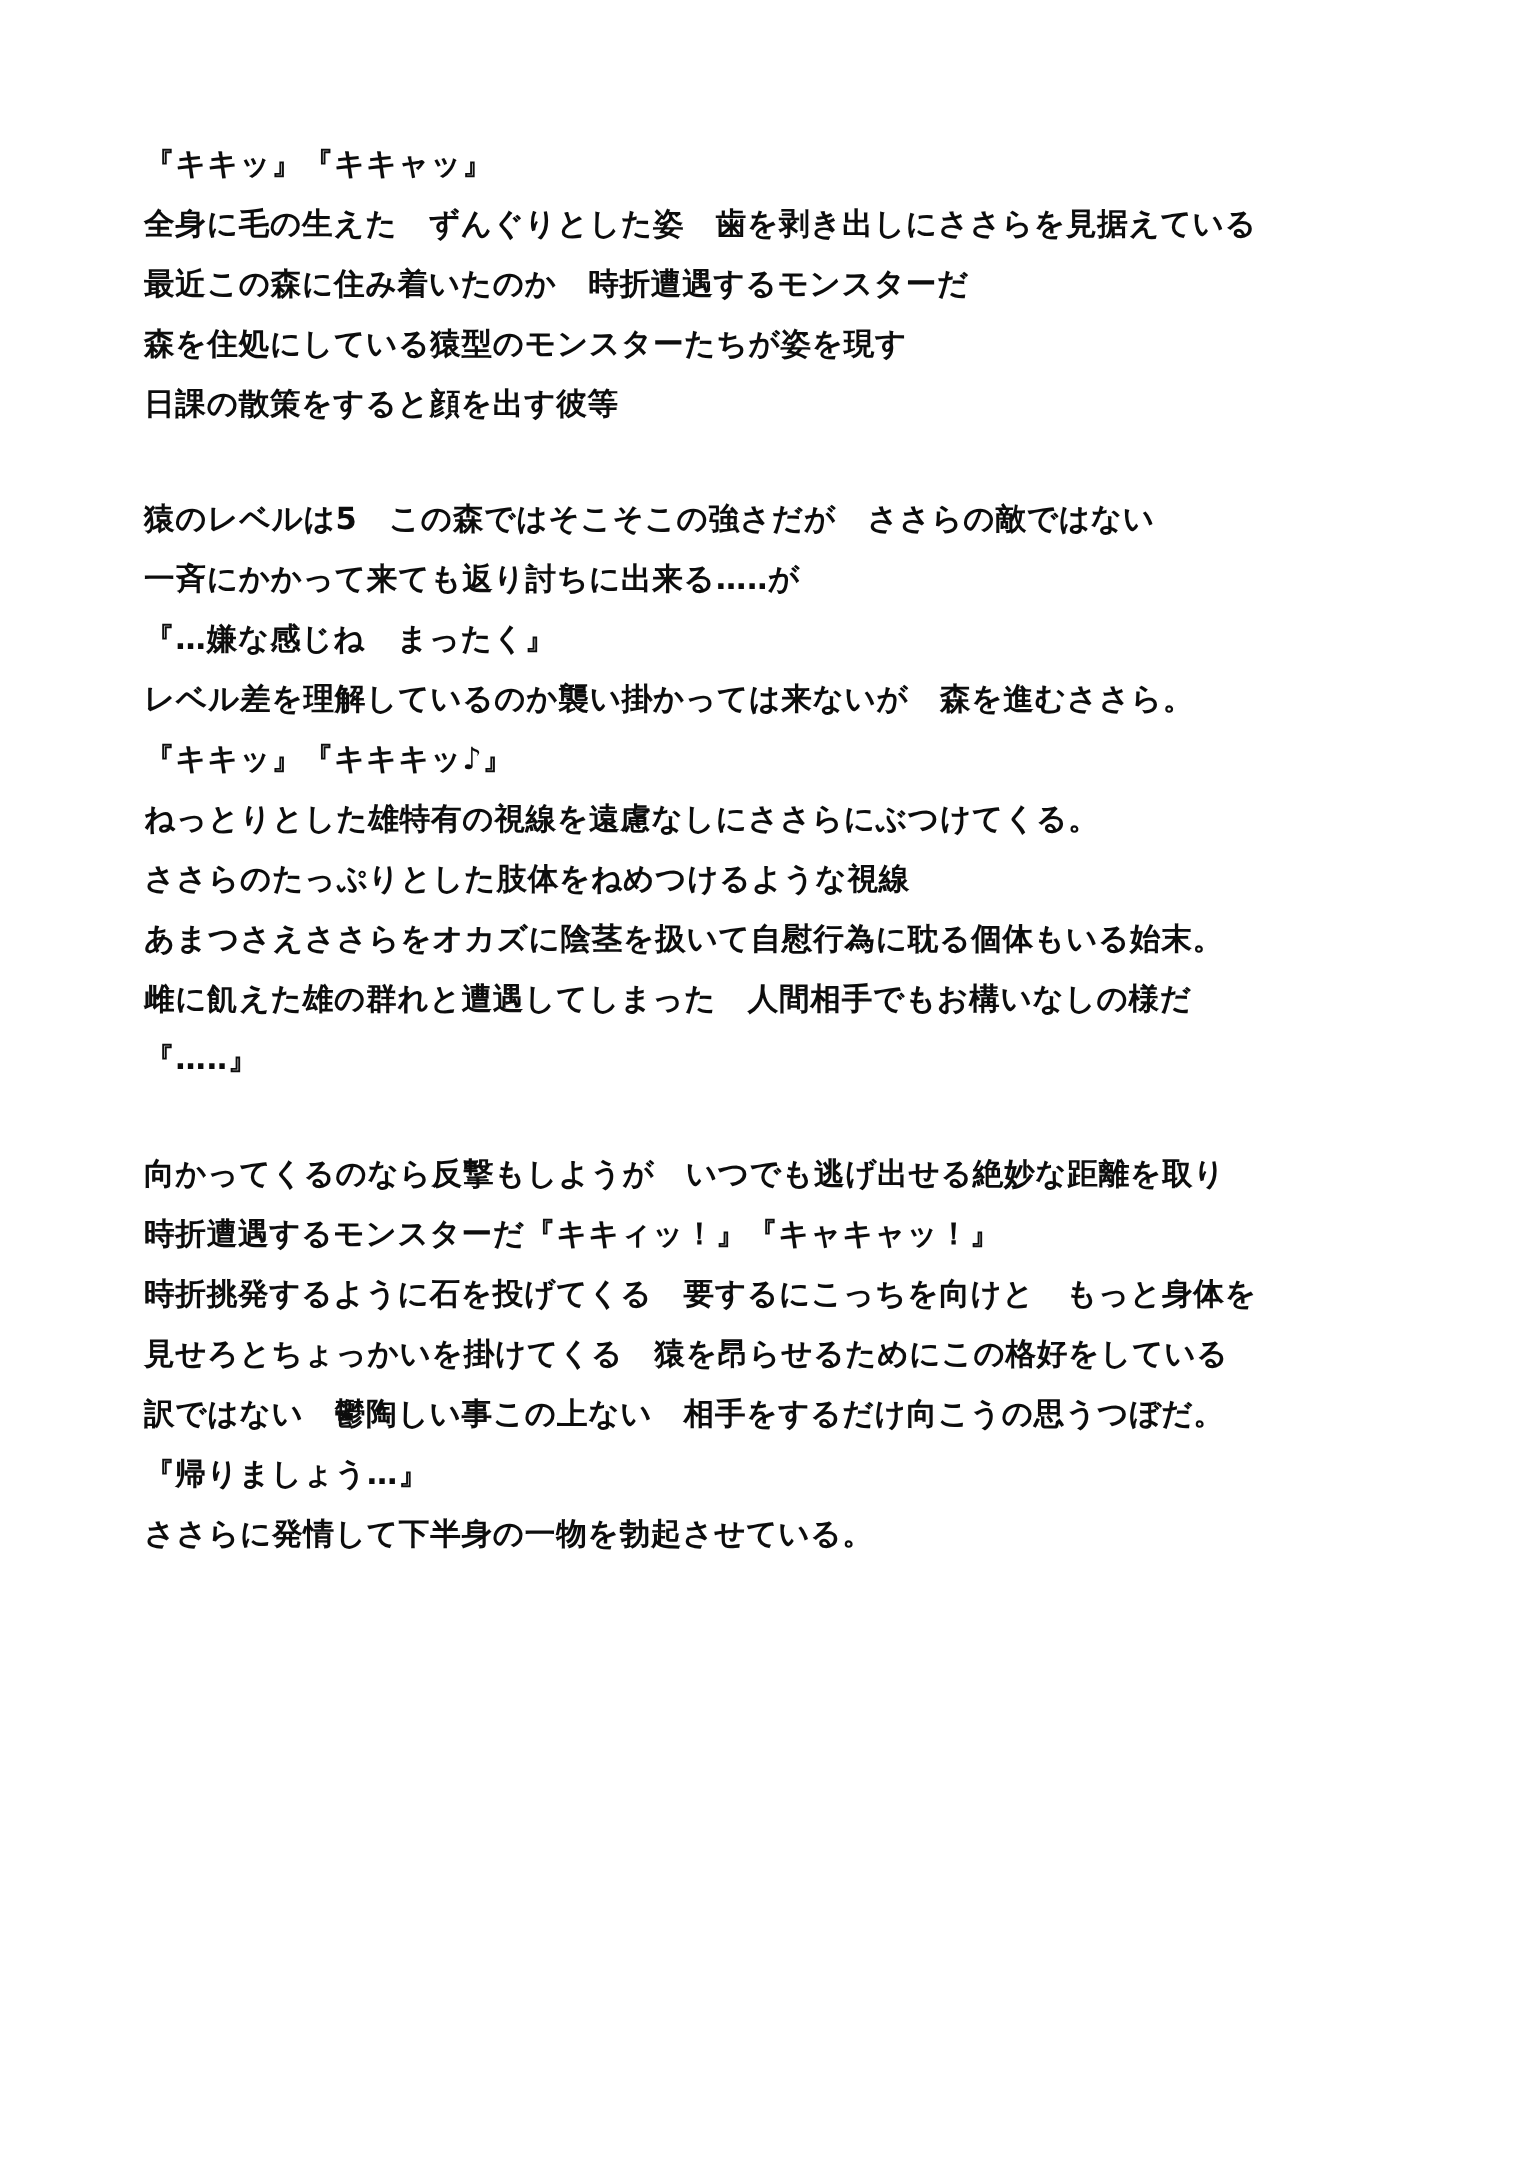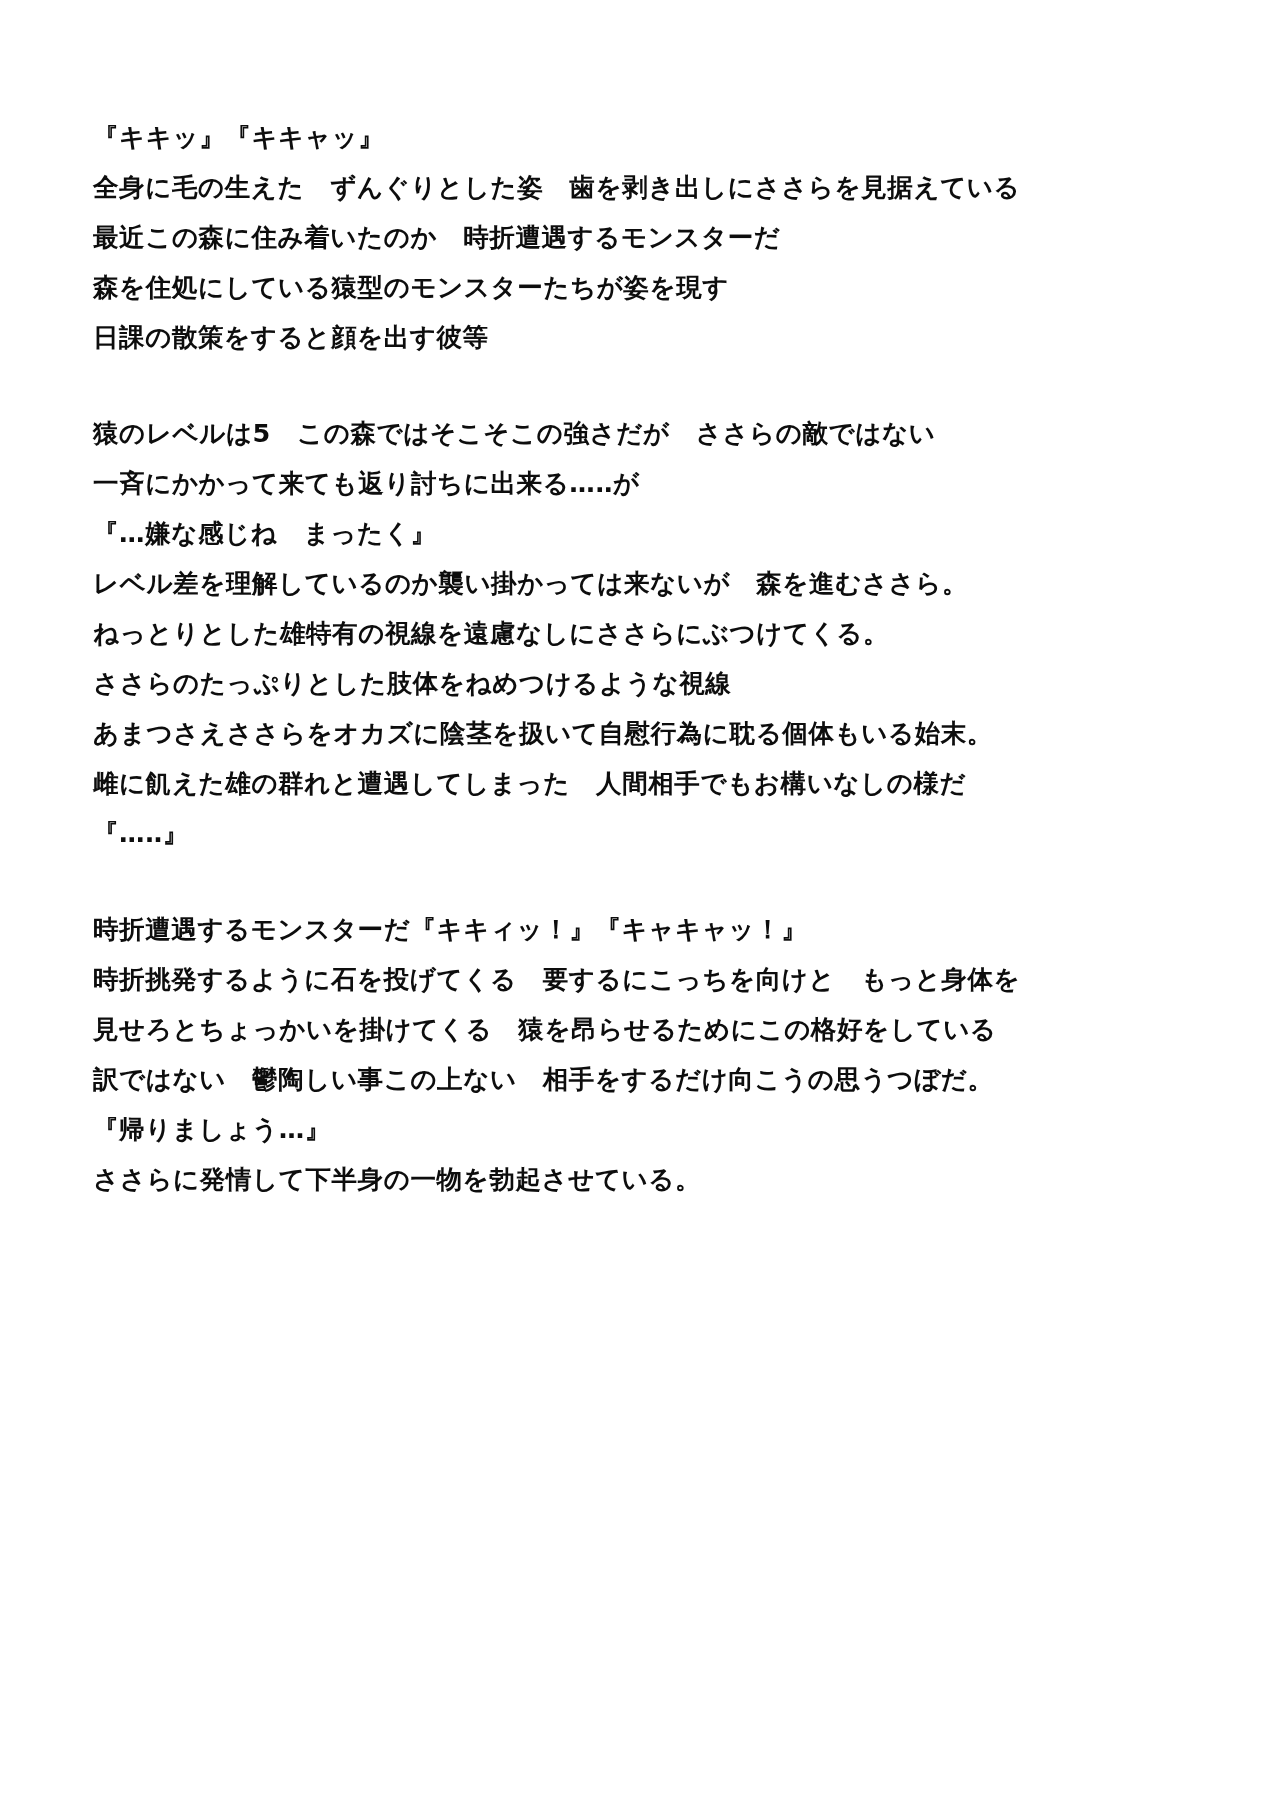--- a/index.html
+++ b/index.html
@@ -13,21 +13,21 @@
     font-family: "DejaVu Sans", "Liberation Sans", sans-serif;
     color: #111111;
     overflow: hidden;
   }
   .page {
     position: relative;
     width: 1280px;
     height: 1811px;
     background: #ffffff;
     box-sizing: border-box;
-    padding: 112px 90px 0 93px;
+    padding: 112px 90px 0 120px;
   }
   .block {
     margin: 0 0 46px 0;
   }
   .block:last-child {
     margin-bottom: 0;
   }
   .line {
     font-size: 25.5px;
     line-height: 50px;
@@ -48,28 +48,30 @@
     <div class="line">最近この森に住み着いたのか　時折遭遇するモンスターだ</div>
     <div class="line">森を住処にしている猿型のモンスターたちが姿を現す</div>
     <div class="line">日課の散策をすると顔を出す彼等</div>
   </div>
 
   <div class="block">
     <div class="line">猿のレベルは5　この森ではそこそこの強さだが　ささらの敵ではない</div>
     <div class="line">一斉にかかって来ても返り討ちに出来る…‥が</div>
     <div class="line">『…嫌な感じね　まったく』</div>
     <div class="line">レベル差を理解しているのか襲い掛かっては来ないが　森を進むささら。</div>
+    <div class="line">『キキッ』『キキキッ♪』</div>
     <div class="line">ねっとりとした雄特有の視線を遠慮なしにささらにぶつけてくる。</div>
     <div class="line">ささらのたっぷりとした肢体をねめつけるような視線</div>
     <div class="line">あまつさえささらをオカズに陰茎を扱いて自慰行為に耽る個体もいる始末。</div>
     <div class="line">雌に飢えた雄の群れと遭遇してしまった　人間相手でもお構いなしの様だ</div>
     <div class="line">『…‥』</div>
   </div>
 
   <div class="block">
+    <div class="line">向かってくるのなら反撃もしようが　いつでも逃げ出せる絶妙な距離を取り</div>
     <div class="line">時折遭遇するモンスターだ『キキィッ！』『キャキャッ！』</div>
     <div class="line">時折挑発するように石を投げてくる　要するにこっちを向けと　もっと身体を</div>
     <div class="line">見せろとちょっかいを掛けてくる　猿を昂らせるためにこの格好をしている</div>
     <div class="line">訳ではない　鬱陶しい事この上ない　相手をするだけ向こうの思うつぼだ。</div>
     <div class="line">『帰りましょう…』</div>
     <div class="line">ささらに発情して下半身の一物を勃起させている。</div>
   </div>
 
 </div>
 

